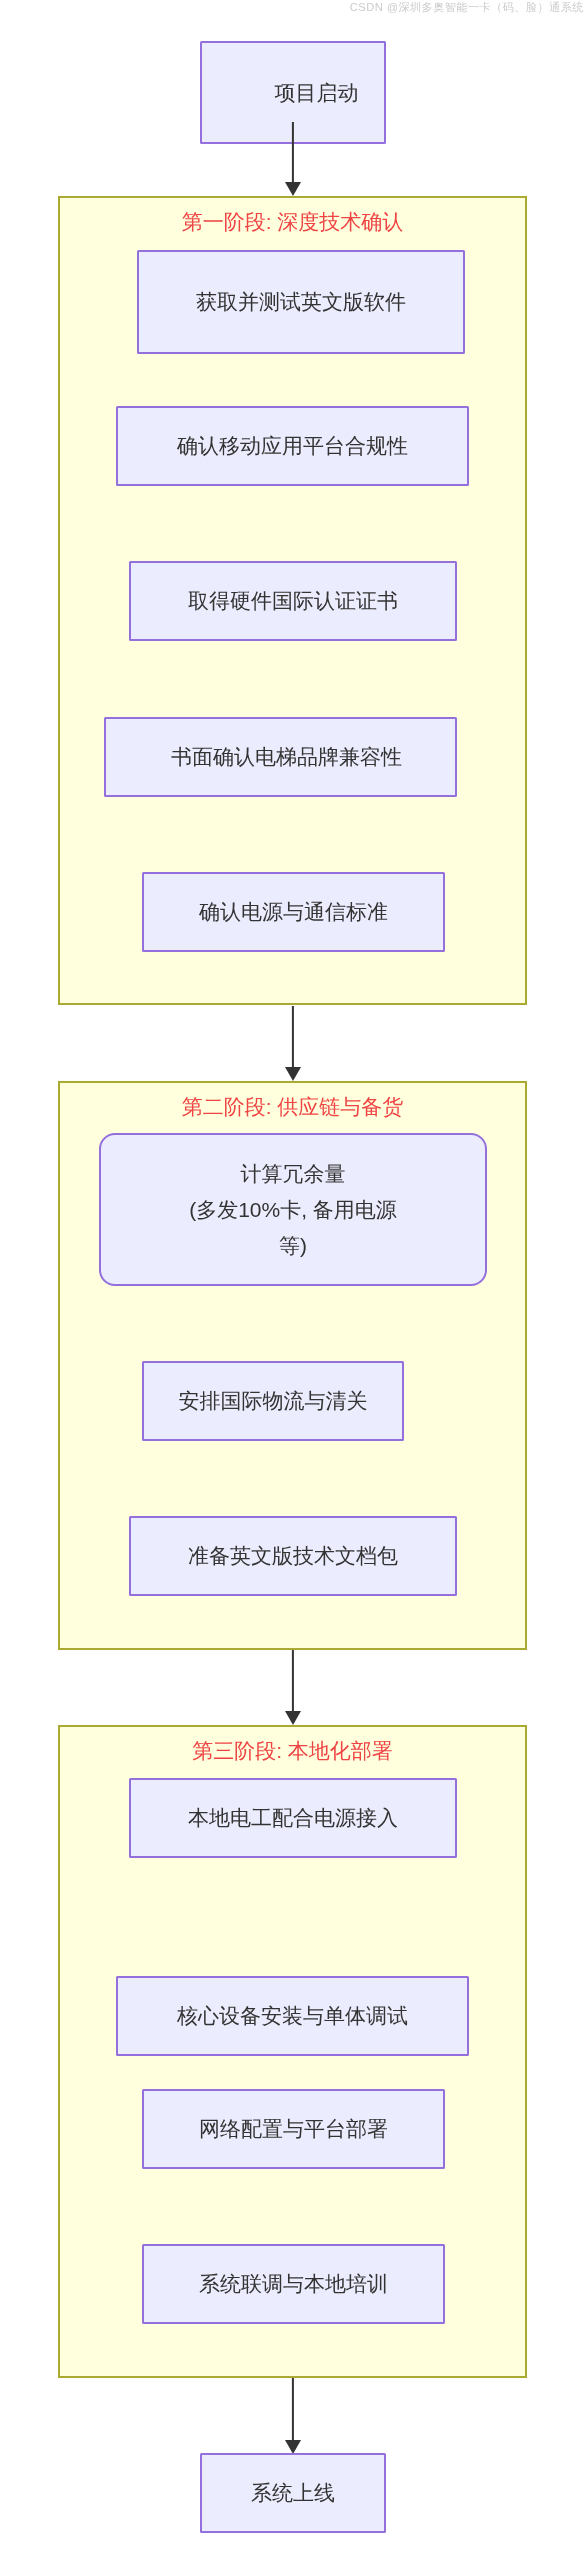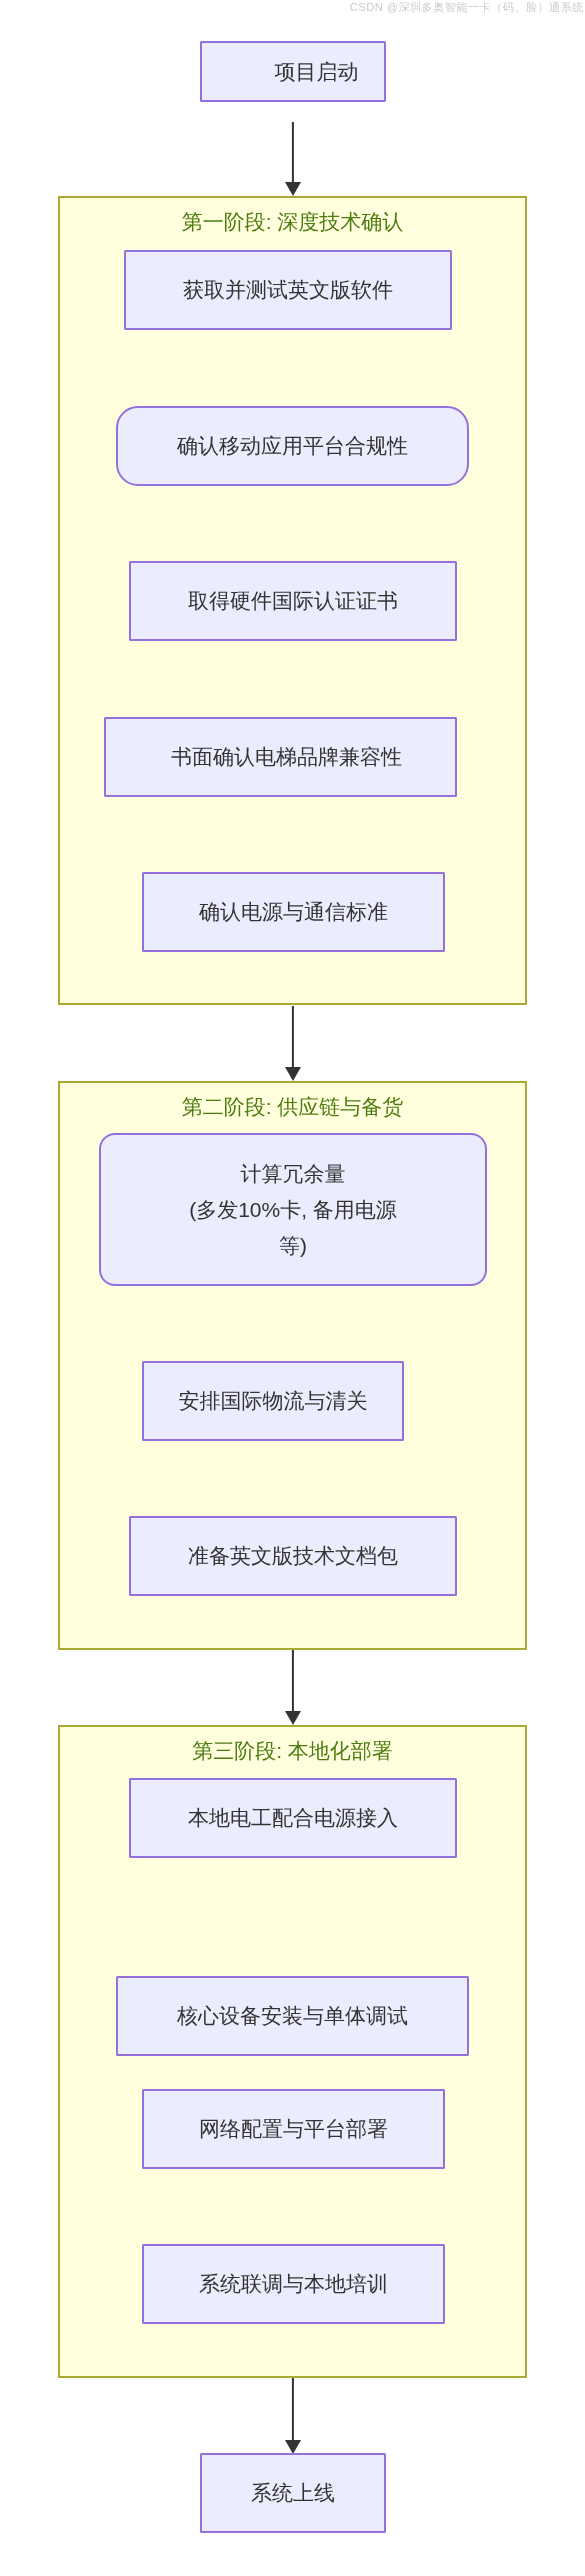--- a/index.html
+++ b/index.html
@@ -13,21 +13,21 @@
     color:#333333; font-size:21px; line-height:36px;
     display:flex; align-items:center; justify-content:center;
     text-align:center; white-space:pre-line;
   }
   .cluster {
     position:absolute; box-sizing:border-box;
     background:#FFFFDE; border:2.2px solid #AAAA33;
   }
   .cluster-title {
     position:absolute; top:9.7px; left:0; right:0;
-    text-align:center; font-size:21px; color:#4d7c0f;
+    text-align:center; font-size:21px; color:#ef4444;
   }
   .arrow { position:absolute; width:18px; }
   .arrow .line {
     position:absolute; top:0; left:50%; transform:translateX(-50%);
     width:2.2px; background:#333333;
   }
   .arrow .head {
     position:absolute; bottom:0; left:50%; transform:translateX(-50%);
     width:0; height:0;
     border-left:8.2px solid transparent; border-right:8.2px solid transparent;
@@ -36,32 +36,32 @@
   .watermark {
     position:absolute; right:2.2px; top:3412;
     font-size:11.2px; color:#CBCBCB; letter-spacing:0.4px;
   }
 </style>
 </head>
 <body>
 
 <div id="canvas">
 
-  <div class="node" style="left:200px; top:41px; width:186px; height:61px;padding-left:47px;">项目启动</div>
+  <div class="node" style="left:200px; top:41px; width:186px; height:103px;padding-left:47px;">项目启动</div>
 
   <div class="arrow" style="left:284px; top:122px; height:74px;">
     <div class="line" style="height:61px;"></div>
     <div class="head"></div>
   </div>
 
   <div class="cluster" style="left:58px; top:196px; width:469px; height:809px;">
     <div class="cluster-title">第一阶段: 深度技术确认</div>
   </div>
-  <div class="node" style="left:124px; top:250px; width:328px; height:80px;">获取并测试英文版软件</div>
-  <div class="node" style="left:116px; top:406px; width:353px; height:80px;border-radius:22px;">确认移动应用平台合规性</div>
+  <div class="node" style="left:137px; top:250px; width:328px; height:104px;">获取并测试英文版软件</div>
+  <div class="node" style="left:116px; top:406px; width:353px; height:80px;">确认移动应用平台合规性</div>
   <div class="node" style="left:129px; top:561px; width:328px; height:80px;text-align:center;">取得硬件国际认证证书</div>
   <div class="node" style="left:104px; top:717px; width:353px; height:80px;padding-left:12px;">书面确认电梯品牌兼容性</div>
   <div class="node" style="left:142px; top:872px; width:303px; height:80px;">确认电源与通信标准</div>
 
   <div class="arrow" style="left:284px; top:1006px; height:75px;">
     <div class="line" style="height:62px;"></div>
     <div class="head"></div>
   </div>
 
   <div class="cluster" style="left:58px; top:1081px; width:469px; height:569px;">

